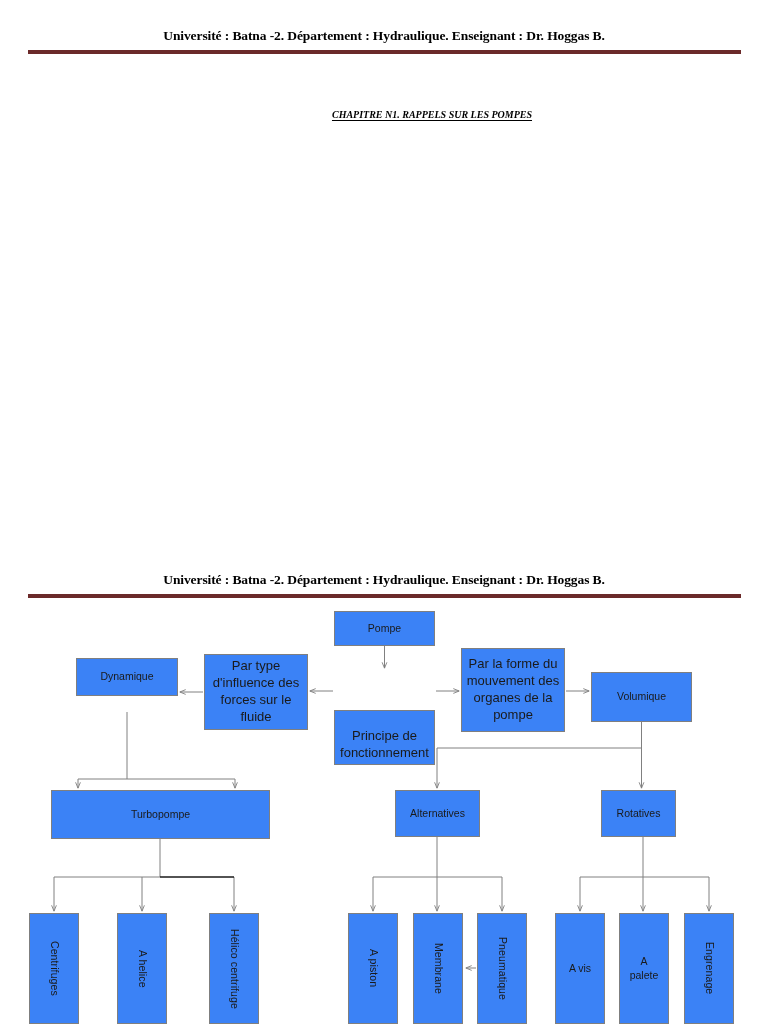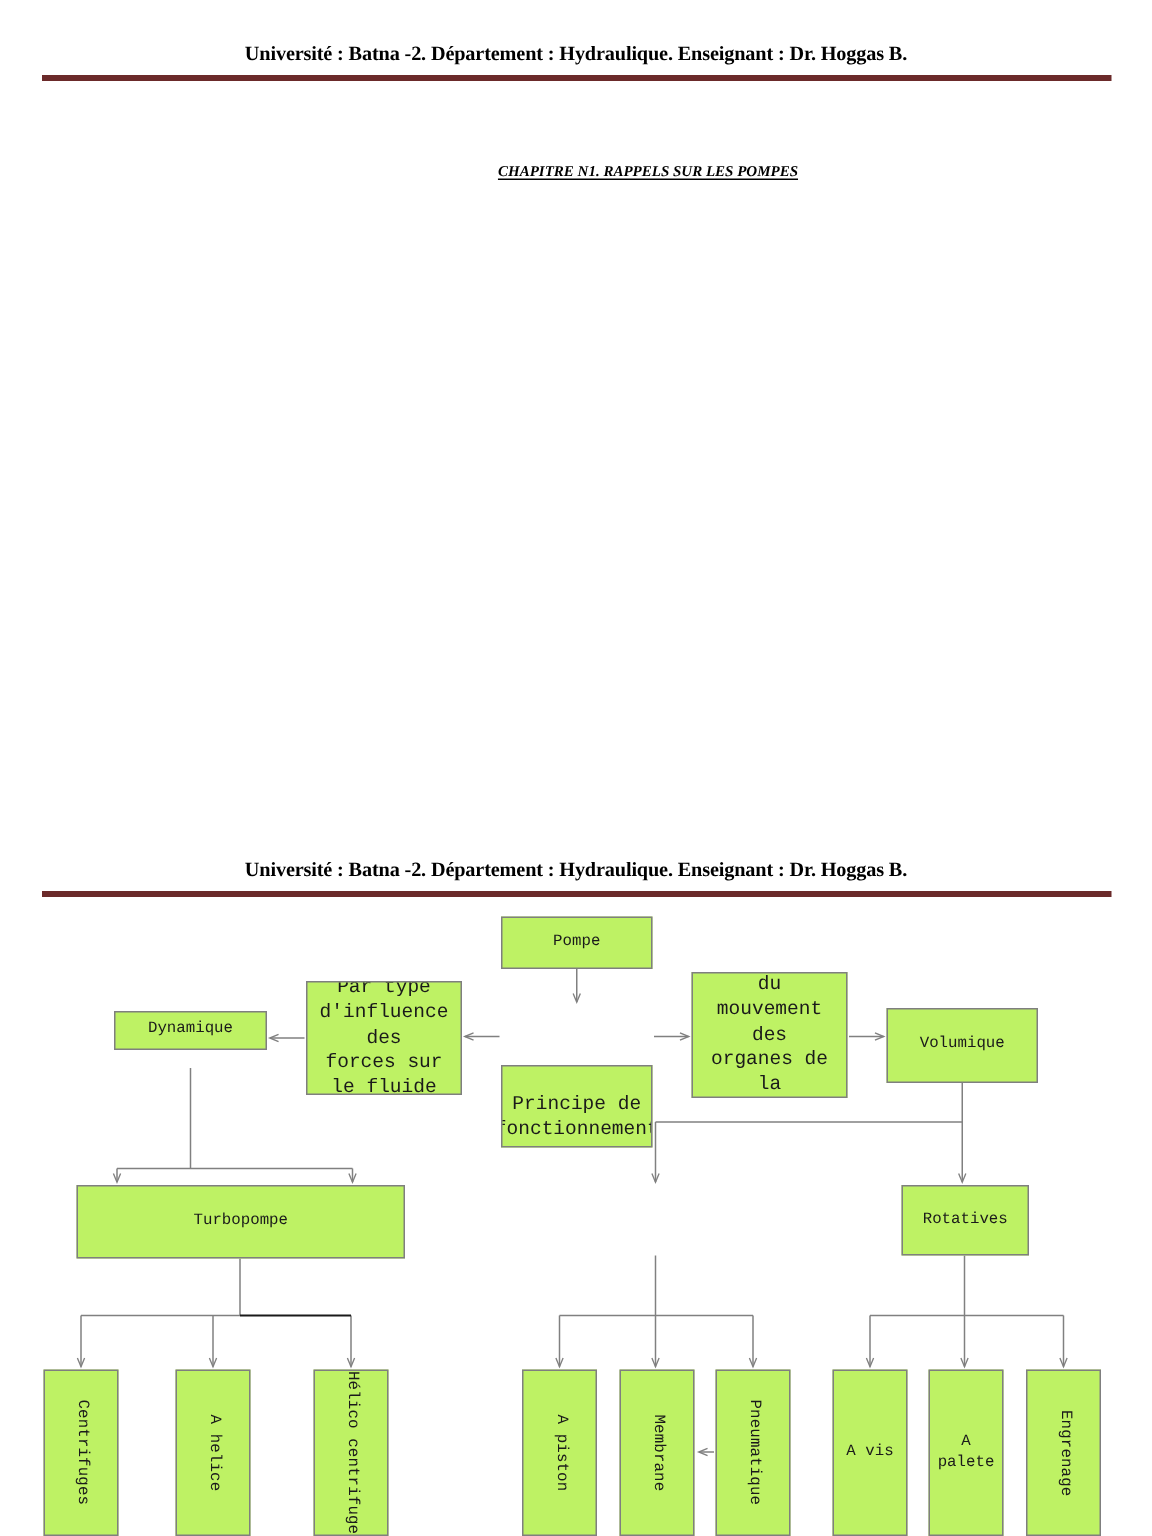--- a/index.html
+++ b/index.html
@@ -78,26 +78,26 @@
   #diagram-svg {
     position: absolute;
     left: 0;
     top: 0;
   }
 
   .node {
     position: absolute;
     box-sizing: border-box;
     border: 1px solid #7f7f7f;
-    background: #bef264;
+    background: #3b82f6;
     display: flex;
     align-items: center;
     justify-content: center;
     text-align: center;
-    font-family: Liberation Mono, monospace;
+    font-family: Liberation Sans, sans-serif;
     font-size: 10.5px;
     line-height: 1.28;
     color: #1a1a1a;
     padding: 2px 3px;
     overflow: hidden;
   }
   .node.small { font-size: 13px; line-height: 1.3; }
   .node.med   { font-size: 10.5px; }
 
   .node .vtext {
@@ -202,34 +202,37 @@
 forces sur le fluide</span>
       </div>
 
     <div class="node small" style="left:461px;top:648px;width:104px;height:84px;">
         <span class="htext">Par la forme du
 mouvement des
 organes de la
 pompe</span>
       </div>
 
-    <div class="node med" style="left:76px;top:674px;width:102px;height:26px;">
+    <div class="node med" style="left:76px;top:658px;width:102px;height:38px;">
         <span class="htext">Dynamique</span>
       </div>
 
     <div class="node med" style="left:591px;top:672px;width:101px;height:50px;">
         <span class="htext">Volumique</span>
       </div>
 
     <div class="node med" style="left:51px;top:790px;width:219px;height:49px;">
         <span class="htext">Turbopompe</span>
       </div>
 
-
-    <div class="node med" style="left:601px;top:790px;width:85px;height:47px;">
+    <div class="node med" style="left:395px;top:790px;width:85px;height:47px;">
+        <span class="htext">Alternatives</span>
+      </div>
+
+    <div class="node med" style="left:601px;top:790px;width:75px;height:47px;">
         <span class="htext">Rotatives</span>
       </div>
 
     <div class="node med" style="left:29px;top:913px;width:50px;height:111px;">
         <span class="vtext">Centrifuges</span>
       </div>
 
     <div class="node med" style="left:117px;top:913px;width:50px;height:111px;">
         <span class="vtext">A helice</span>
       </div>

